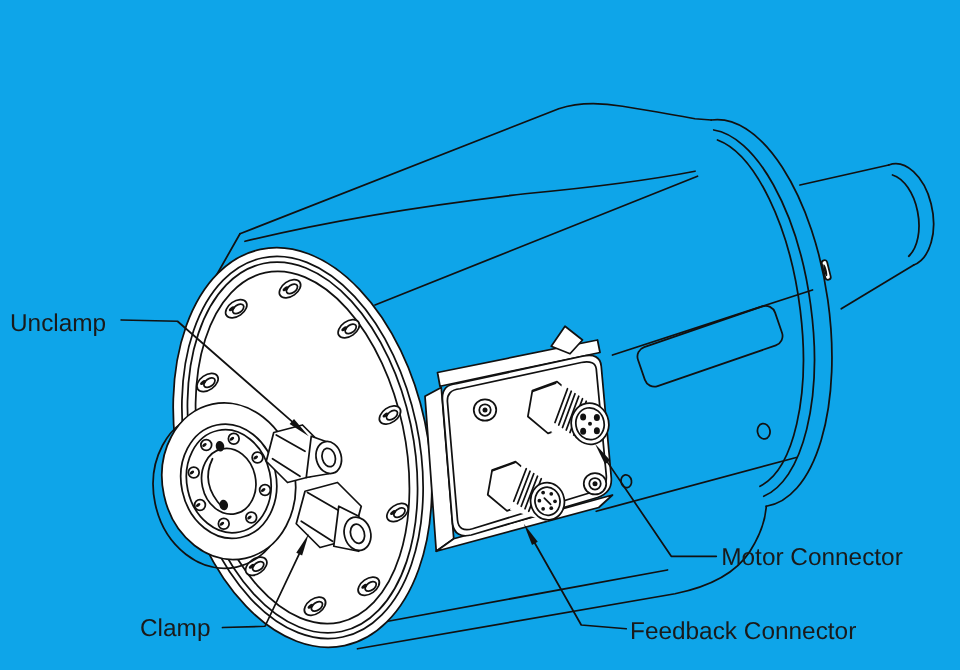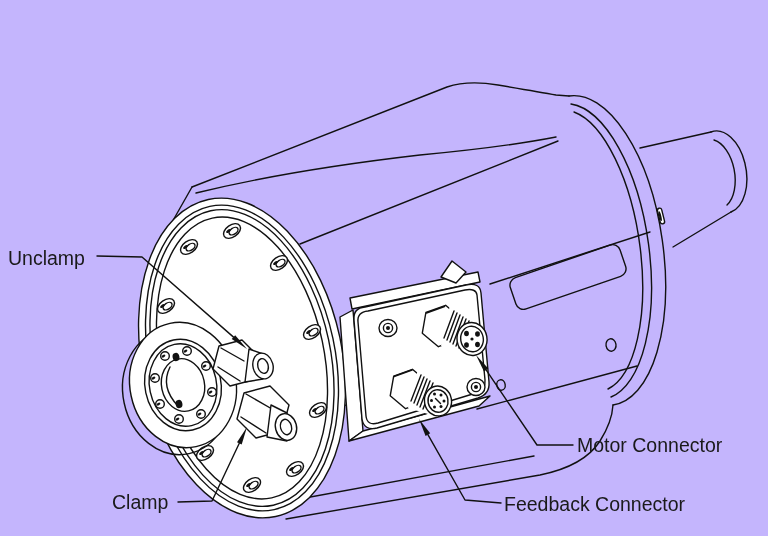--- a/index.html
+++ b/index.html
@@ -1,16 +1,16 @@
 <!DOCTYPE html>
 <html><head>
 <meta charset="utf-8">
 <style>
   html,body{margin:0;padding:0;background:#fff;}
-  .stage{position:relative;width:768px;height:536px;background:#c4b5fd;overflow:hidden;
+  .stage{position:relative;width:768px;height:536px;background:#0ea5e9;overflow:hidden;
          font-family:"Liberation Sans", sans-serif;}
   svg{position:absolute;left:0;top:0;}
   svg *{vector-effect:none;}
   .ln{stroke:#111;fill:none;stroke-width:1.4;stroke-linecap:round;stroke-linejoin:round;}
   .wf{stroke:#111;fill:#fff;stroke-width:1.4;stroke-linecap:round;stroke-linejoin:round;}
   .dk{fill:#111;stroke:none;}
   .lbl{font-size:19.5px;fill:#1a1a1a;}
 </style>
 </head>
 <body>

